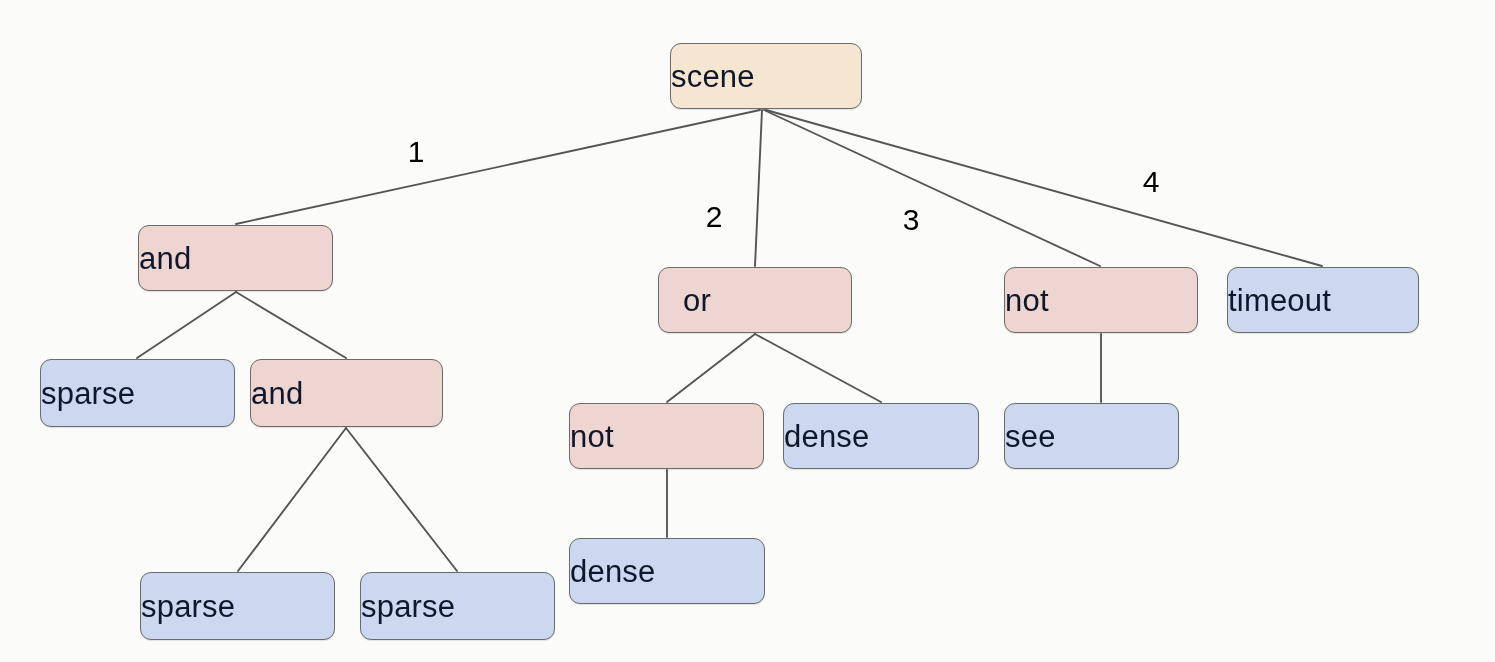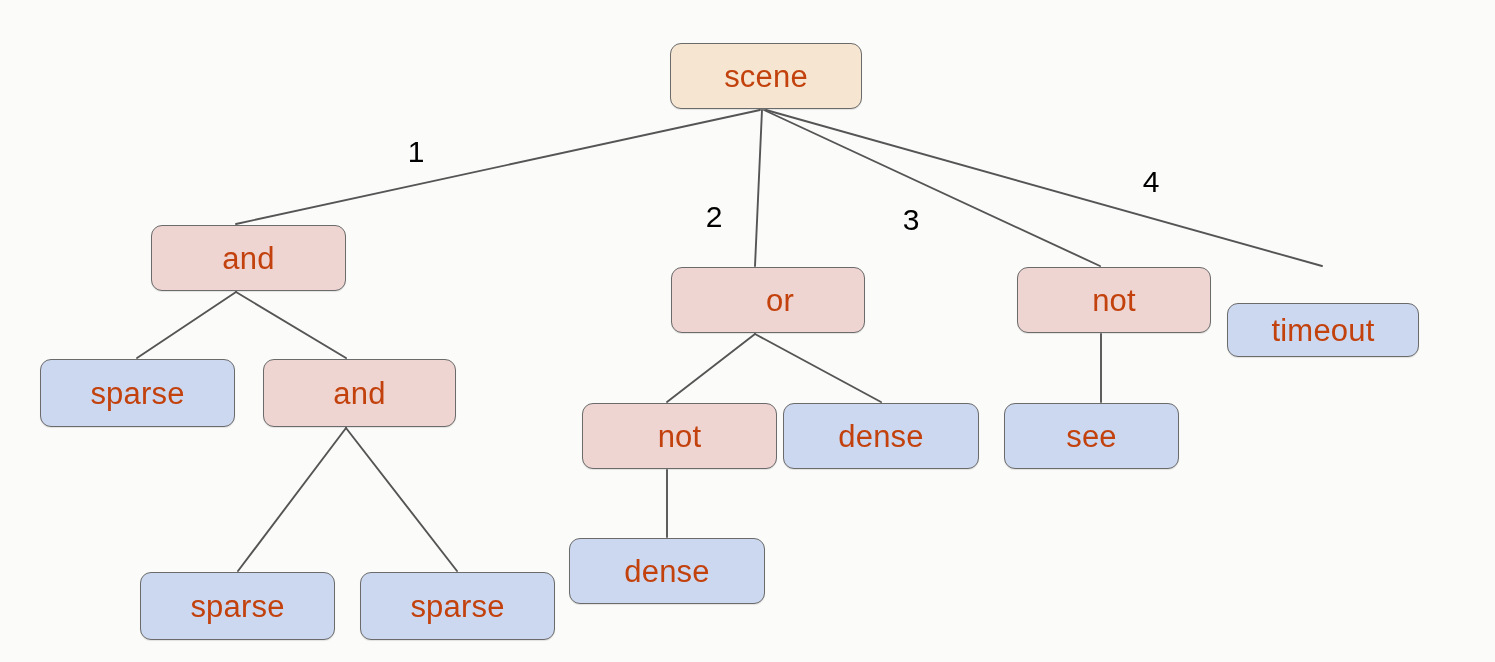--- a/index.html
+++ b/index.html
@@ -22,32 +22,31 @@
     top: 0;
     width: 1495px;
     height: 662px;
     pointer-events: none;
   }
   .node {
     position: absolute;
     box-sizing: border-box;
     display: flex;
     align-items: center;
-    justify-content: center;
     border: 1.6px solid #6b6b6b;
     border-radius: 11px;
-    color: #c2410c;
+    color: #0f172a;
     font-size: 31px;
     line-height: 1;
     letter-spacing: 0.2px;
     white-space: nowrap;
     box-shadow: 0 1px 1px rgba(0,0,0,0.10);
   }
   .node.root   { background: #f6e6d1; }
-  .node.op     { background: #eed5d2; margin-left: 13px; }
+  .node.op     { background: #eed5d2; }
   .node.term   { background: #ccd8f0; }
   .edge-label {
     position: absolute;
     color: #000000;
     font-size: 30px;
     line-height: 1;
     white-space: nowrap;
     transform: translate(-50%, -50%);
   }
 </style>
@@ -99,21 +98,21 @@
       </div>
       <div class="node term" style="left: 569px; top: 538px; width: 196px; height: 66px;">
         <span>dense</span>
       </div>
       <div class="node op" style="left: 1004px; top: 267px; width: 194px; height: 66px;">
         <span>not</span>
       </div>
       <div class="node term" style="left: 1004px; top: 403px; width: 175px; height: 66px;">
         <span>see</span>
       </div>
-      <div class="node term" style="left: 1227px; top: 267px; width: 192px; height: 54px; margin-top: 36px;">
+      <div class="node term" style="left: 1227px; top: 267px; width: 192px; height: 66px;">
         <span>timeout</span>
       </div>
     </div>
   <div id="label-layer">
       <div class="edge-label" style="left: 416px; top: 152px;">1</div>
       <div class="edge-label" style="left: 714px; top: 217px;">2</div>
       <div class="edge-label" style="left: 911px; top: 220px;">3</div>
       <div class="edge-label" style="left: 1151px; top: 182px;">4</div>
     </div>
 </div>

